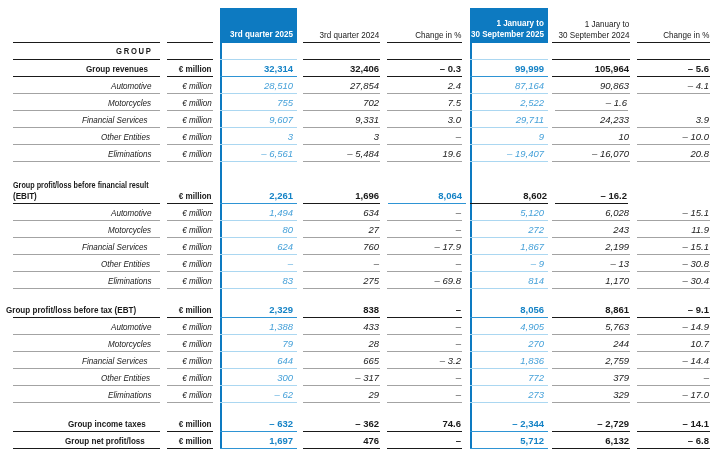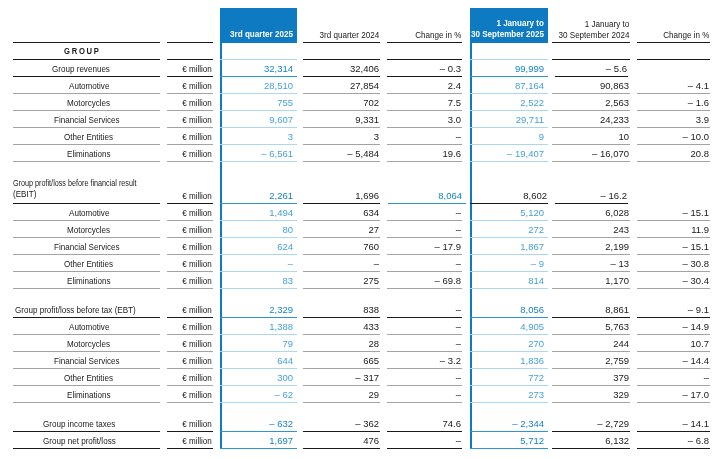--- a/index.html
+++ b/index.html
@@ -20,21 +20,21 @@
   .row{display:flex;align-items:flex-end;}
   .cell{
     box-sizing:border-box;
     display:flex;align-items:flex-end;justify-content:flex-end;
     font-size:9.5px;line-height:11px;
     padding:0 1px 2px 0;
     height:100%;
     white-space:nowrap;
   }
   
-  .c0{width:147px;justify-content:center;padding-left:0;}
+  .c0{width:147px;justify-content:flex-end;padding-left:0;}
   .c1{width:46px;margin-left:7px;}
   .c2{width:77px;margin-left:7px;padding-right:4px;padding-left:36px;}
   .c3{width:77px;margin-left:6px;}
   .c4{width:75px;margin-left:7px;}
   .c5{width:78px;margin-left:8px;padding-right:4px;}
   .c6{width:78px;margin-left:4px;}
   .c7{width:73px;margin-left:7px;}
 
   
   .cond{display:inline-block;transform:scaleX(0.85);transform-origin:0 100%;}
@@ -49,28 +49,28 @@
     background:var(--accent,#0d7ac1);
     color:#ffffff;font-weight:bold;
     padding-bottom:4px;
   }
   .two{flex-direction:column;justify-content:flex-end;align-items:flex-end;}
 
   
   .r-section{height:17px;}
   .r-total{height:17px;}
   .r-total2{height:30px;}
-  .r-sub{height:17px;}
+  .r-sub{height:17px;font-style:italic;}
   .r-gap{height:12px;}
 
   .r-section .cell{border-bottom:1px solid var(--rule-dark,#1a1a1a);}
   .r-section .c2,.r-section .c5{border-bottom:1px solid var(--rule-blue-light,#abd7f1);}
   .r-section .c0{font-weight:bold;font-size:9px;letter-spacing:2px;}
 
-  .r-total .cell,.r-total2 .cell{border-bottom:1.5px solid var(--rule-dark,#1a1a1a);font-weight:normal;margin-top:28px;}
+  .r-total .cell,.r-total2 .cell{border-bottom:1.5px solid var(--rule-dark,#1a1a1a);font-weight:bold;margin-top:28px;}
   .r-total .c2,.r-total .c5,.r-total2 .c2,.r-total2 .c5{border-bottom:1.5px solid var(--rule-blue,#2e94d4);color:var(--num-blue,#1583c6);}
 
   .r-sub .cell{border-bottom:1px solid var(--rule-gray,#a3a3a3);}
   .r-sub .c2,.r-sub .c5{border-bottom:1px solid var(--rule-blue-light,#abd7f1);color:var(--num-blue-light,#46a1d9);}
   .r-sub .c0{padding-left:13px;}
 
   .r-total2 .c0{flex-direction:column;align-items:flex-start;}
 </style>
 </head>
 <body>
@@ -128,20 +128,23 @@
           </div>
           <div class="cell c3">
             <span>32,406</span>
           </div>
           <div class="cell c4">
             <span>– 0.3</span>
           </div>
           <div class="cell c5">
             <span>99,999</span>
           </div>
+          <div class="cell c6">
+            <span>105,964</span>
+          </div>
           <div class="cell c7">
             <span>– 5.6</span>
           </div>
         </div>
         <div class="row r-sub">
           <div class="cell c0">
             <span class="cond">Automotive</span>
           </div>
           <div class="cell c1">
             <span class="cond-r">€ million</span>
@@ -176,23 +179,20 @@
             <span>755</span>
           </div>
           <div class="cell c3">
             <span>702</span>
           </div>
           <div class="cell c4">
             <span>7.5</span>
           </div>
           <div class="cell c5">
             <span>2,522</span>
-          </div>
-          <div class="cell c6">
-            <span>2,563</span>
           </div>
           <div class="cell c7">
             <span>– 1.6</span>
           </div>
         </div>
         <div class="row r-sub">
           <div class="cell c0">
             <span class="cond">Financial Services</span>
           </div>
           <div class="cell c1">

